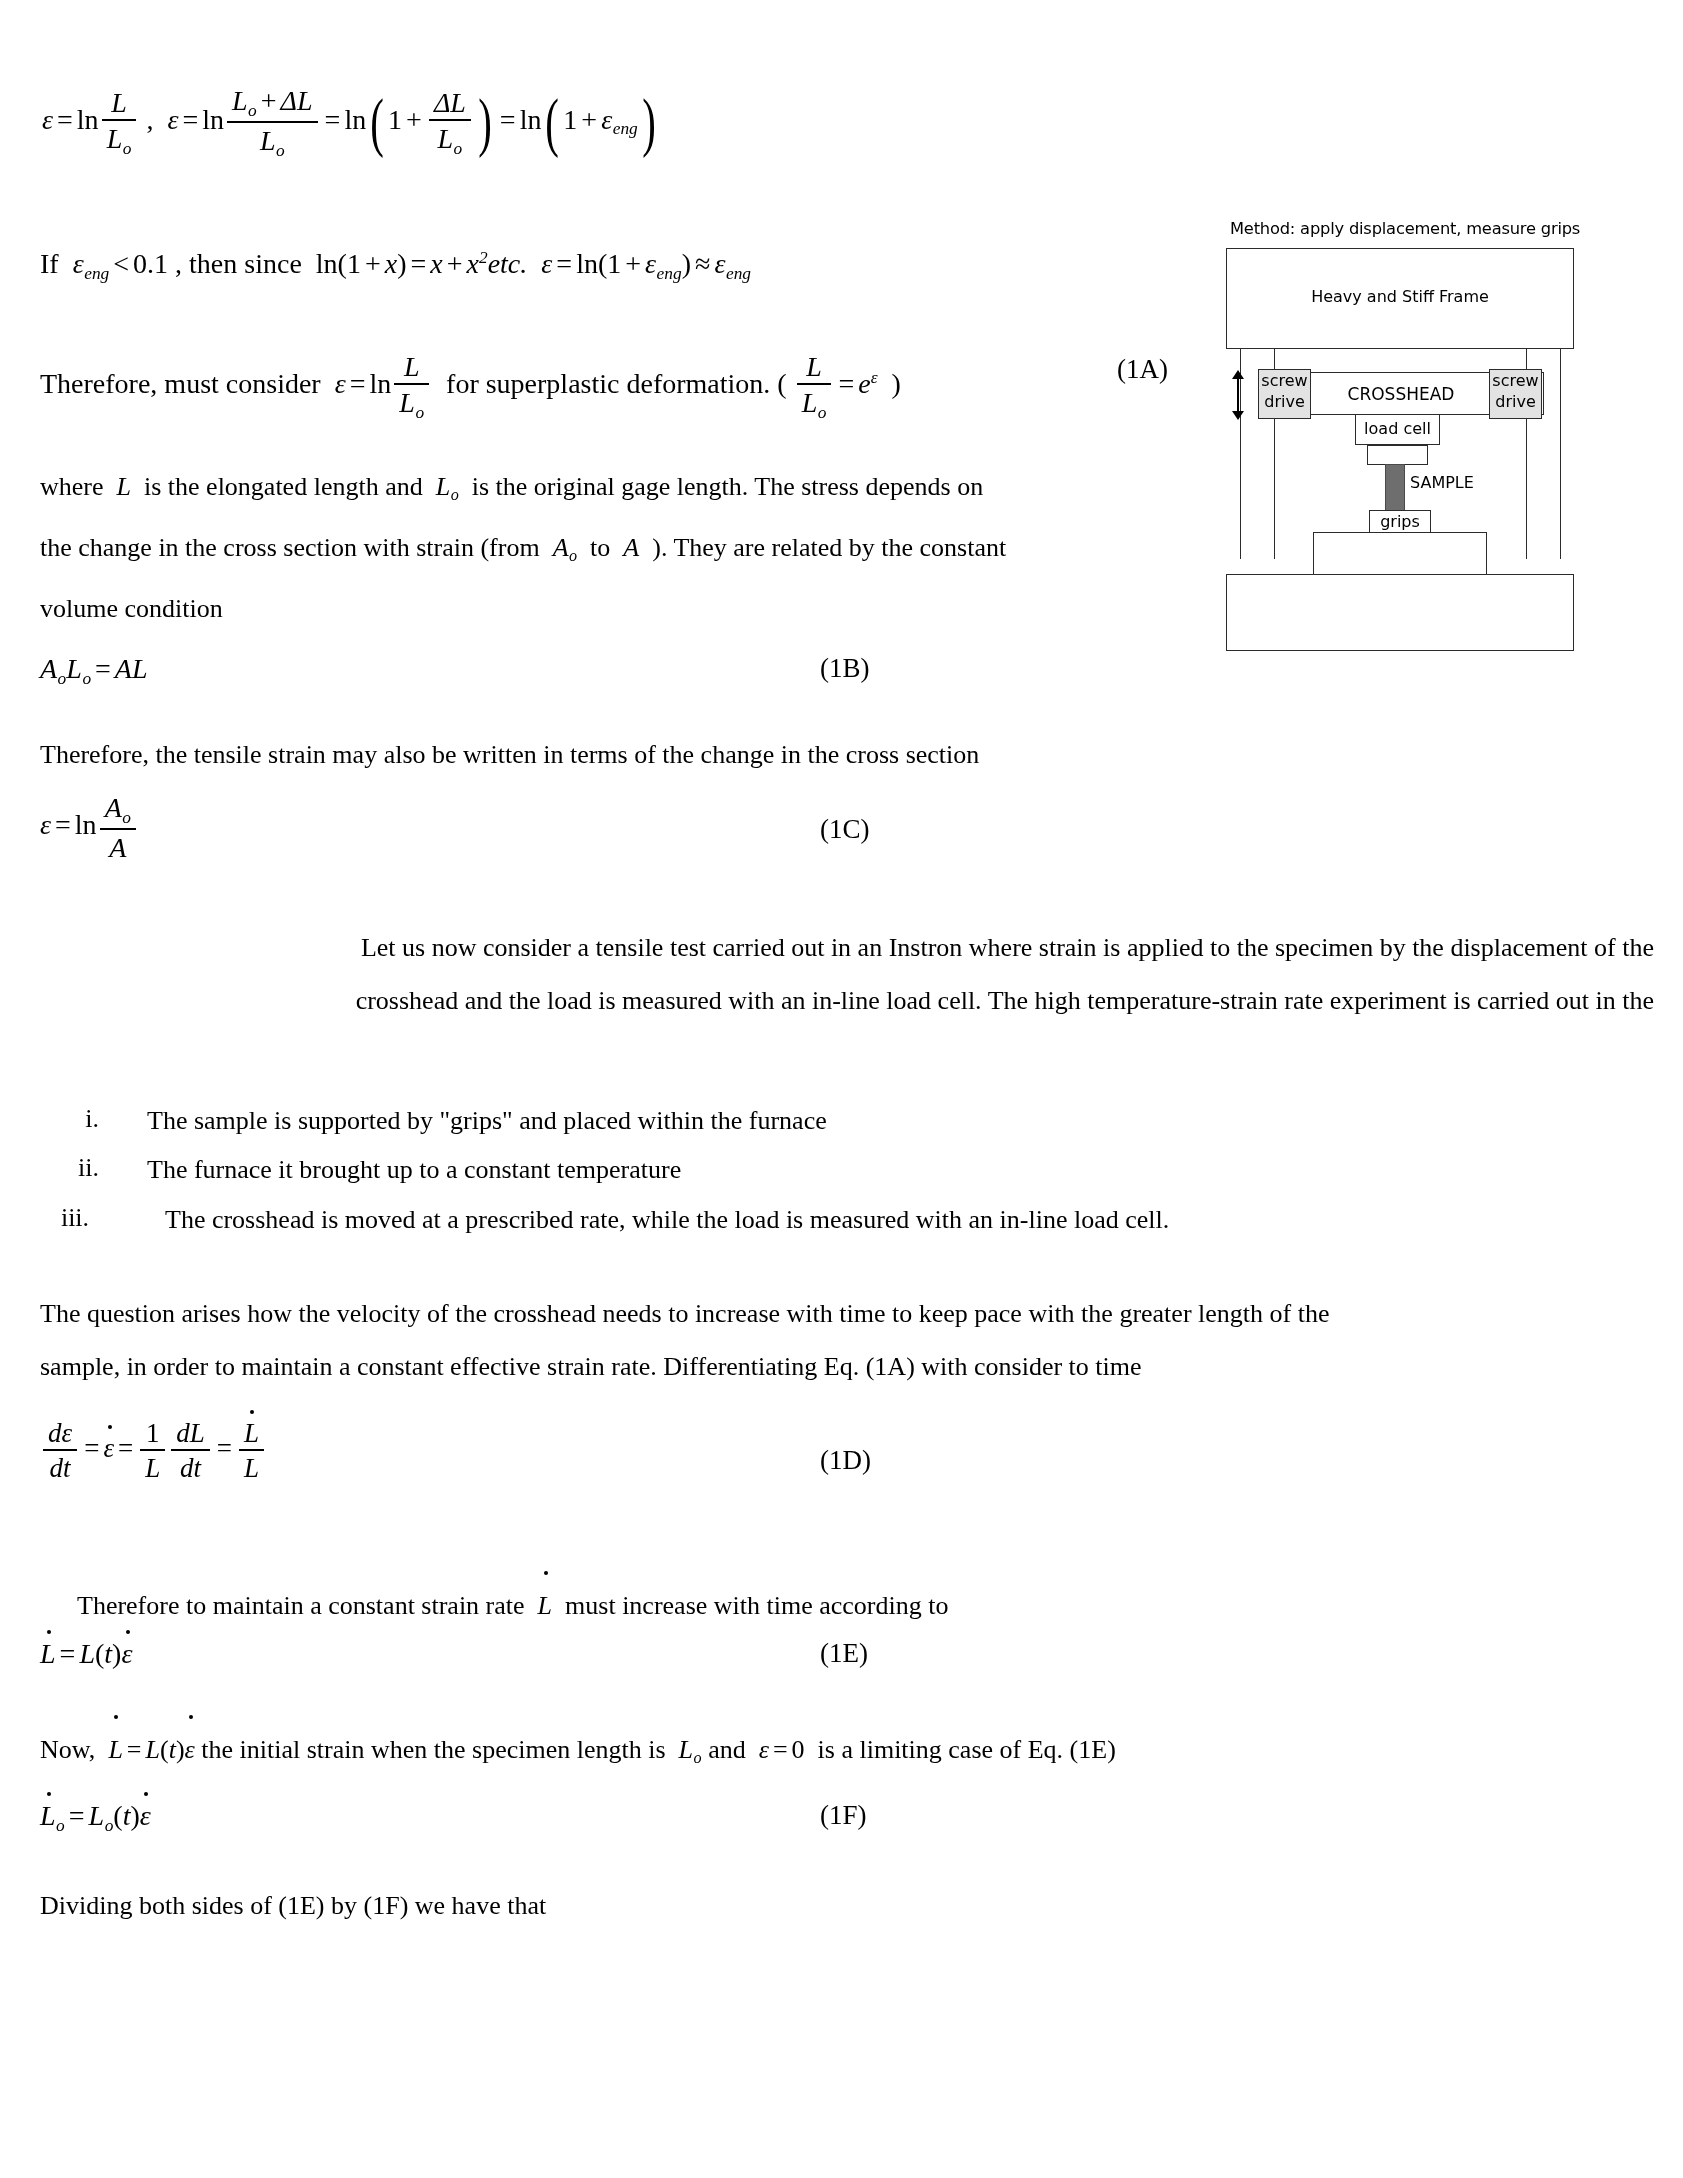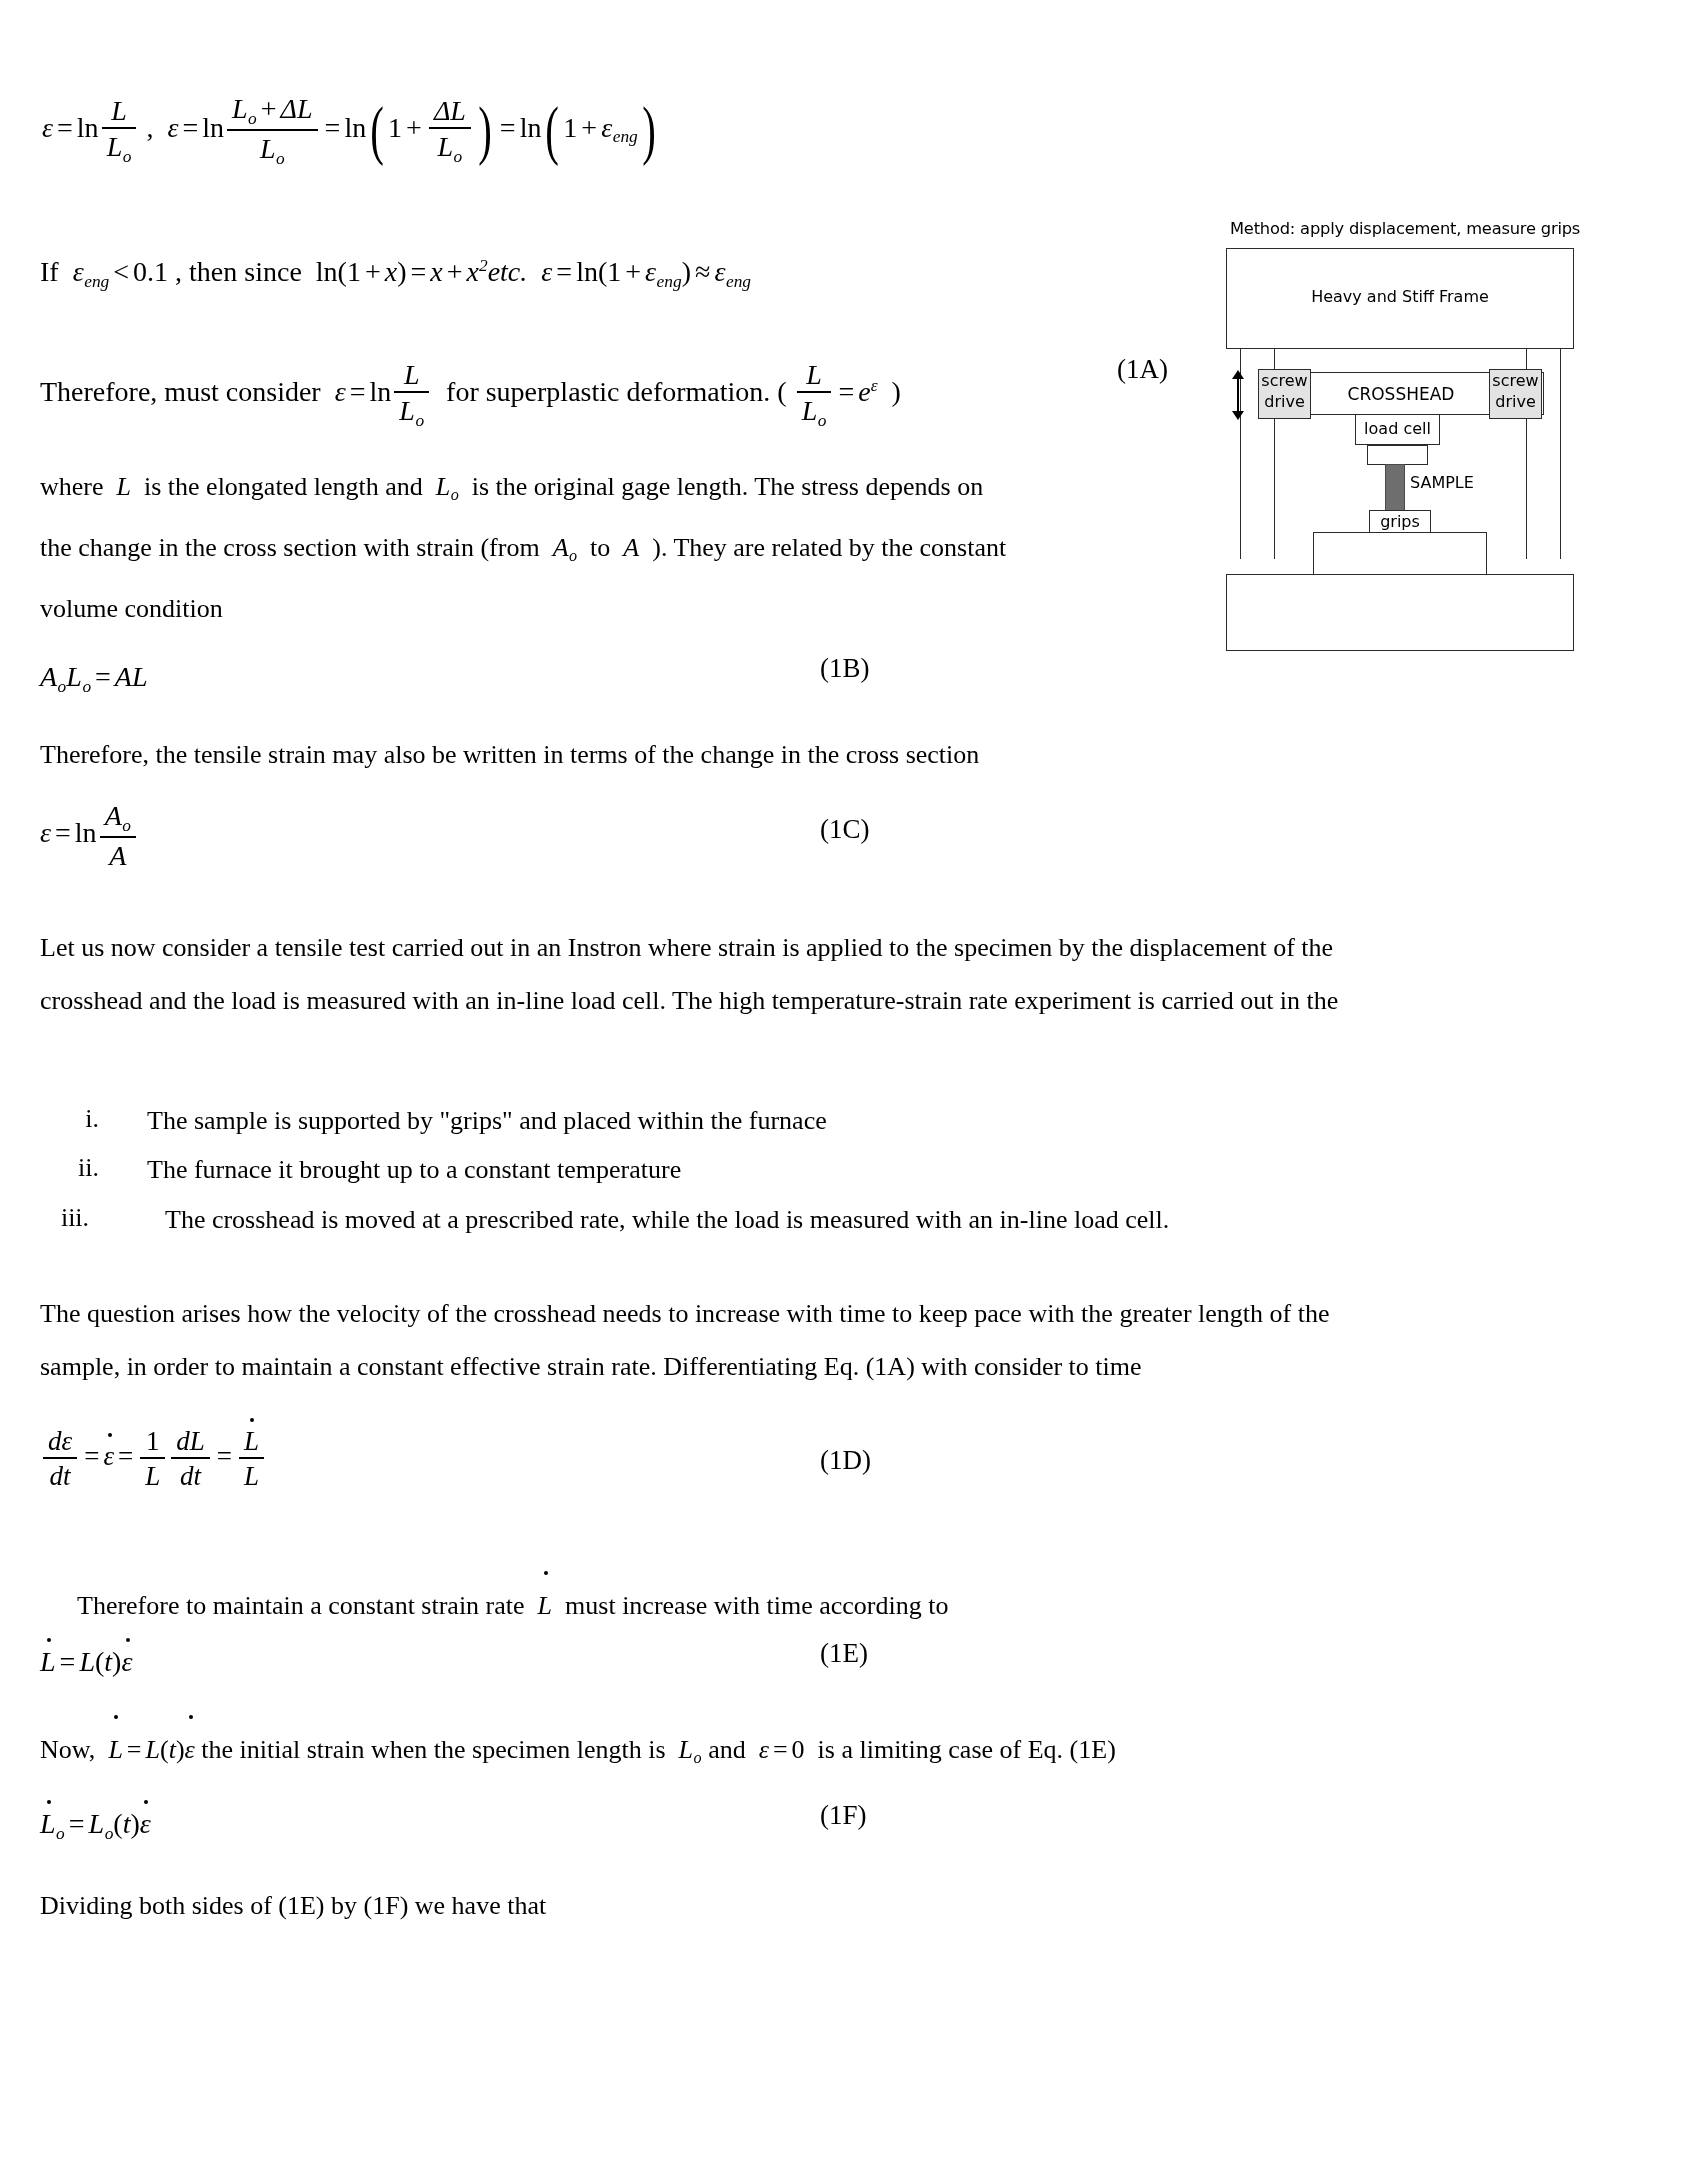--- a/index.html
+++ b/index.html
@@ -23,21 +23,20 @@
   .para {
     position: absolute;
     font-size: 26px;
     line-height: 53px;
     color: #000;
   }
   .eqline {
     position: absolute;
     font-size: 28px;
     color: #000;
-    margin-top: 8px;
   }
   .eqtag {
     position: absolute;
     font-size: 27px;
     color: #000;
   }
 
   
   .m {
     font-family: "Liberation Serif", "DejaVu Serif", serif;
@@ -215,21 +214,21 @@
 
   <div class="para" style="left:40px; top:728px; width:1188px;">
     <span>Therefore, the tensile strain may also be written in terms of the change in the cross section</span>
   </div>
 
   <div class="eqline" style="left:40px; top:792px;">
     <span class="m"><span class="mi">ε</span><span class="op">=</span><span class="mr">ln</span><span class="frac"><span class="num"><span class="mi">A</span><span class="sub">o</span></span><span class="den"><span class="mi">A</span></span></span></span>
   </div>
   <div class="eqtag" style="left:820px; top:814px;">(1C)</div>
 
-  <div class="para" style="left:40px; top:921px; width:1614px;">
+  <div class="para" style="left:40px; top:921px; width:1614px;text-align:right;">
     <div>Let us now consider a tensile test carried out in an Instron where strain is applied to the specimen by the displacement of the</div>
     <div>crosshead and the load is measured with an in-line load cell. The high temperature-strain rate experiment is carried out in the</div>
   </div>
 
   <div class="listnum" style="left:51px; top:1104px;">i.</div>
   <div class="listitem" style="left:147px; top:1104px;">The sample is supported by "grips" and placed within the furnace</div>
 
   <div class="listnum" style="left:51px; top:1153px;">ii.</div>
   <div class="listitem" style="left:147px; top:1153px;">The furnace it brought up to a constant temperature</div>
 

